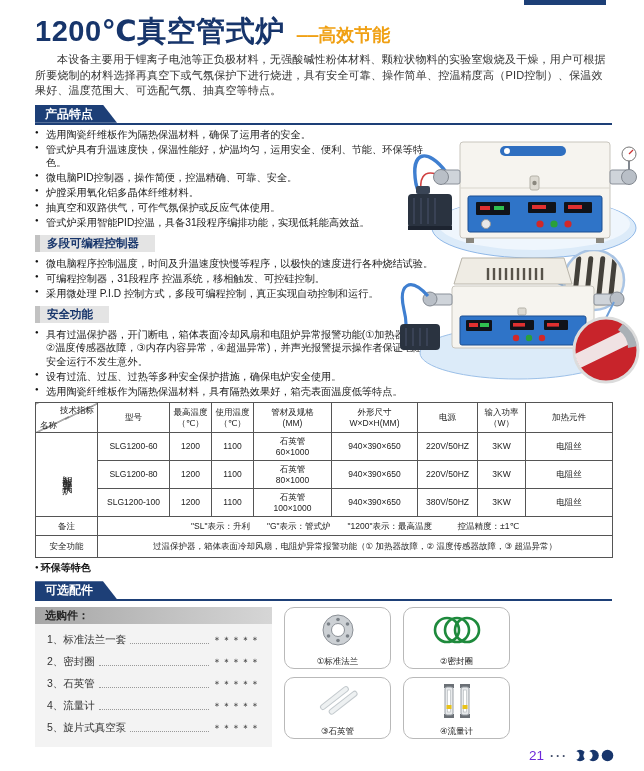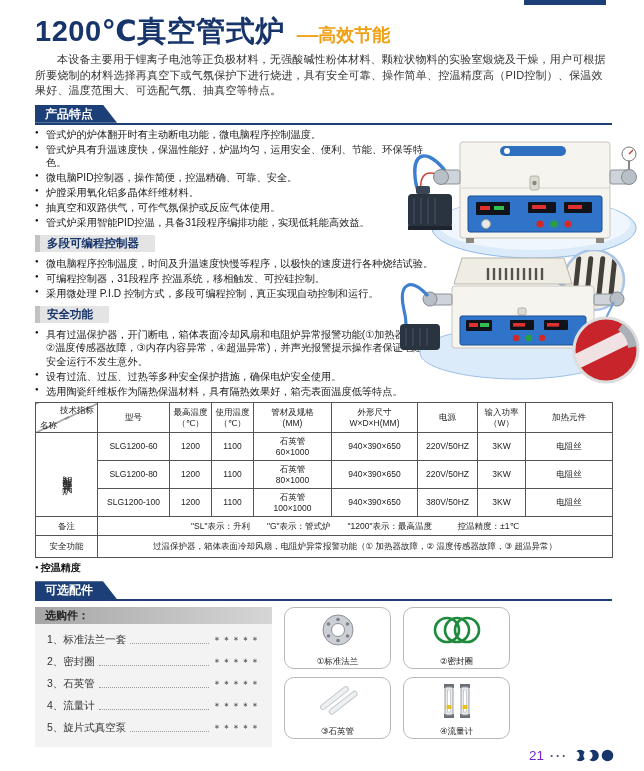--- a/index.html
+++ b/index.html
@@ -90,21 +90,21 @@
       <span class="main-title">1200℃真空管式炉</span>
       <span class="sub-title">——高效节能</span>
     </div>
 
     <p class="intro">本设备主要用于锂离子电池等正负极材料，无强酸碱性粉体材料、颗粒状物料的实验室煅烧及干燥，用户可根据所要烧制的材料选择再真空下或气氛保护下进行烧进，具有安全可靠、操作简单、控温精度高（PID控制）、保温效果好、温度范围大、可选配气氛、抽真空等特点。</p>
 
     <div class="ribbon-wrap">
       <span class="ribbon">产品特点</span>
     </div>
     <ul class="bul">
-      <li>管式炉的炉体翻开时有主动断电功能，微电脑程序控制温度。</li>
+      <li>选用陶瓷纤维板作为隔热保温材料，确保了运用者的安全。</li>
       <li>管式炉具有升温速度快，保温性能好，炉温均匀，运用安全、便利、节能、环保等特色。</li>
       <li>微电脑PID控制器，操作简便，控温精确、可靠、安全。</li>
       <li>炉膛采用氧化铝多晶体纤维材料。</li>
       <li>抽真空和双路供气，可作气氛保护或反应气体使用。</li>
       <li>管式炉采用智能PID控温，具备31段程序编排功能，实现低耗能高效益。</li>
     </ul>
 
     <div><span class="subhead">多段可编程控制器</span></div>
     <ul class="bul">
       <li>微电脑程序控制温度，时间及升温速度快慢等程序，以极快的速度进行各种烧结试验。</li>
@@ -171,21 +171,21 @@
         <td>备注</td>
         <td colspan="8" class="left">"SL"表示：升利　　"G"表示：管式炉　　"1200"表示：最高温度　　　控温精度：±1℃</td>
       </tr>
       <tr class="srow">
         <td>安全功能</td>
         <td colspan="8" class="left">过温保护器，箱体表面冷却风扇，电阻炉异常报警功能（① 加热器故障，② 温度传感器故障，③ 超温异常）</td>
       </tr>
     </tbody>
       </table>
 
-    <div class="custom-note">控温精度</div>
+    <div class="custom-note">环保等特色</div>
 
     <div class="ribbon-wrap">
       <span class="ribbon">可选配件</span>
     </div>
 
     <div class="bottom">
       <div class="opt-panel">
         <div class="opt-head">选购件：</div>
         <div class="opt-body">
           <div class="opt-item">

